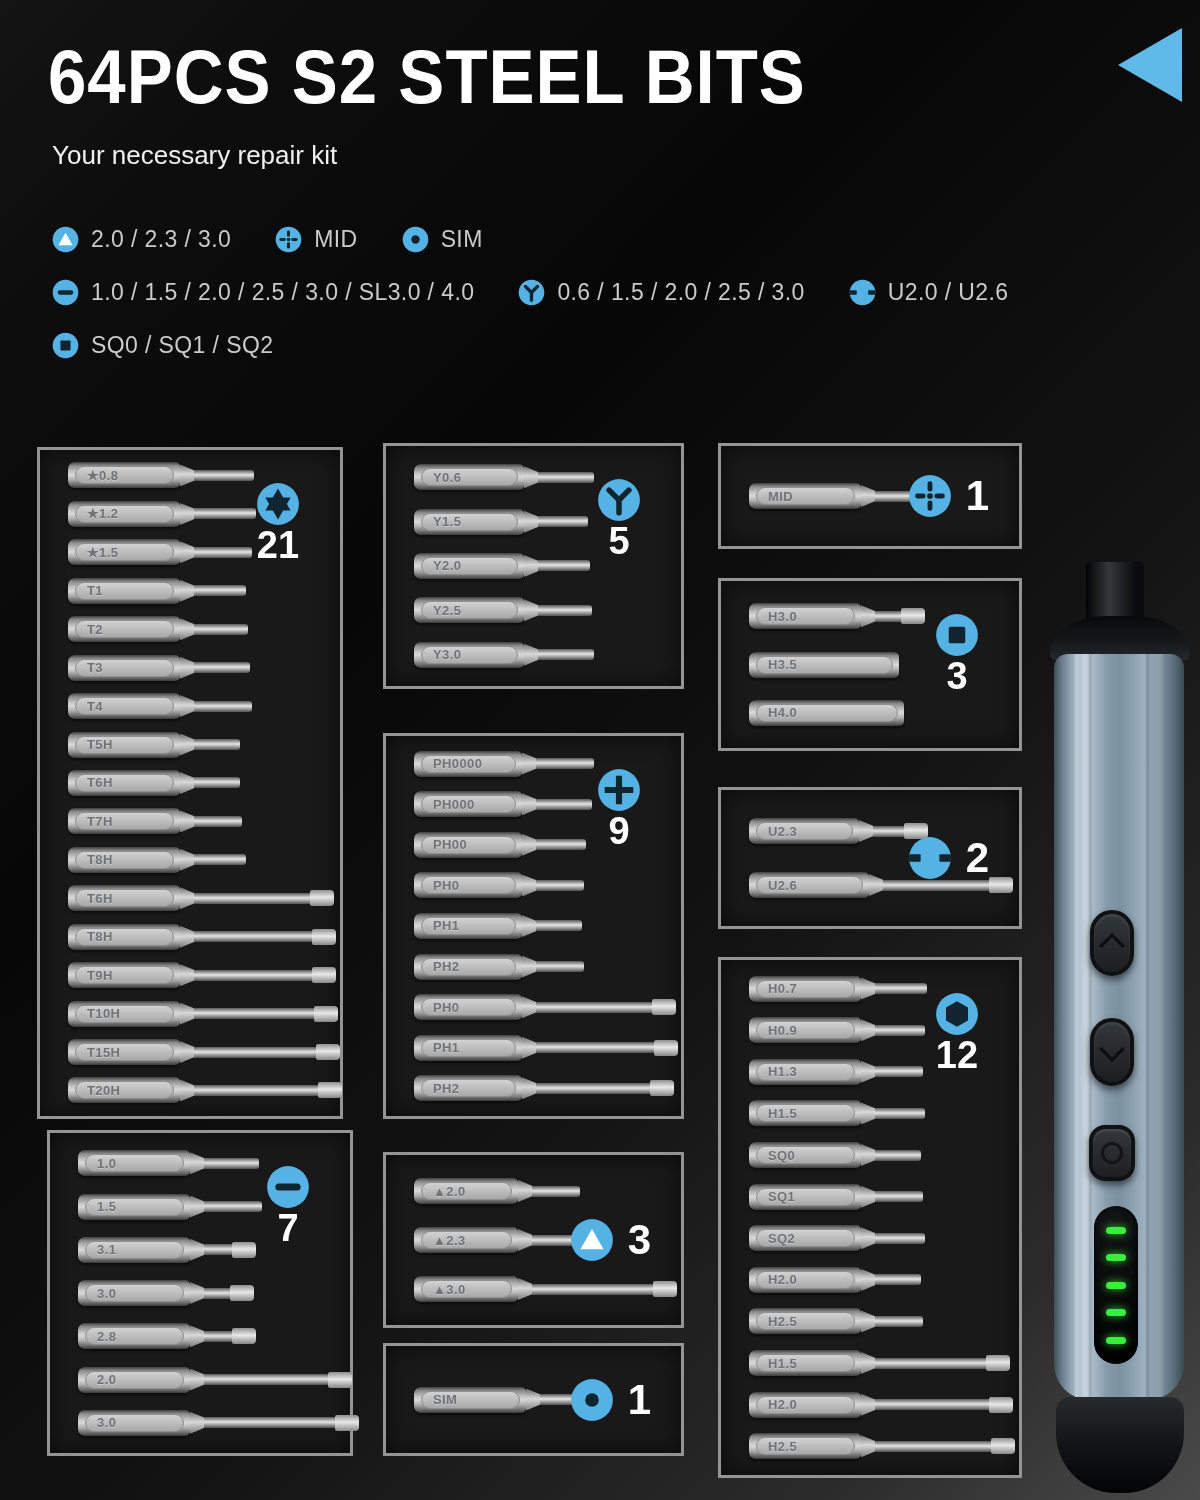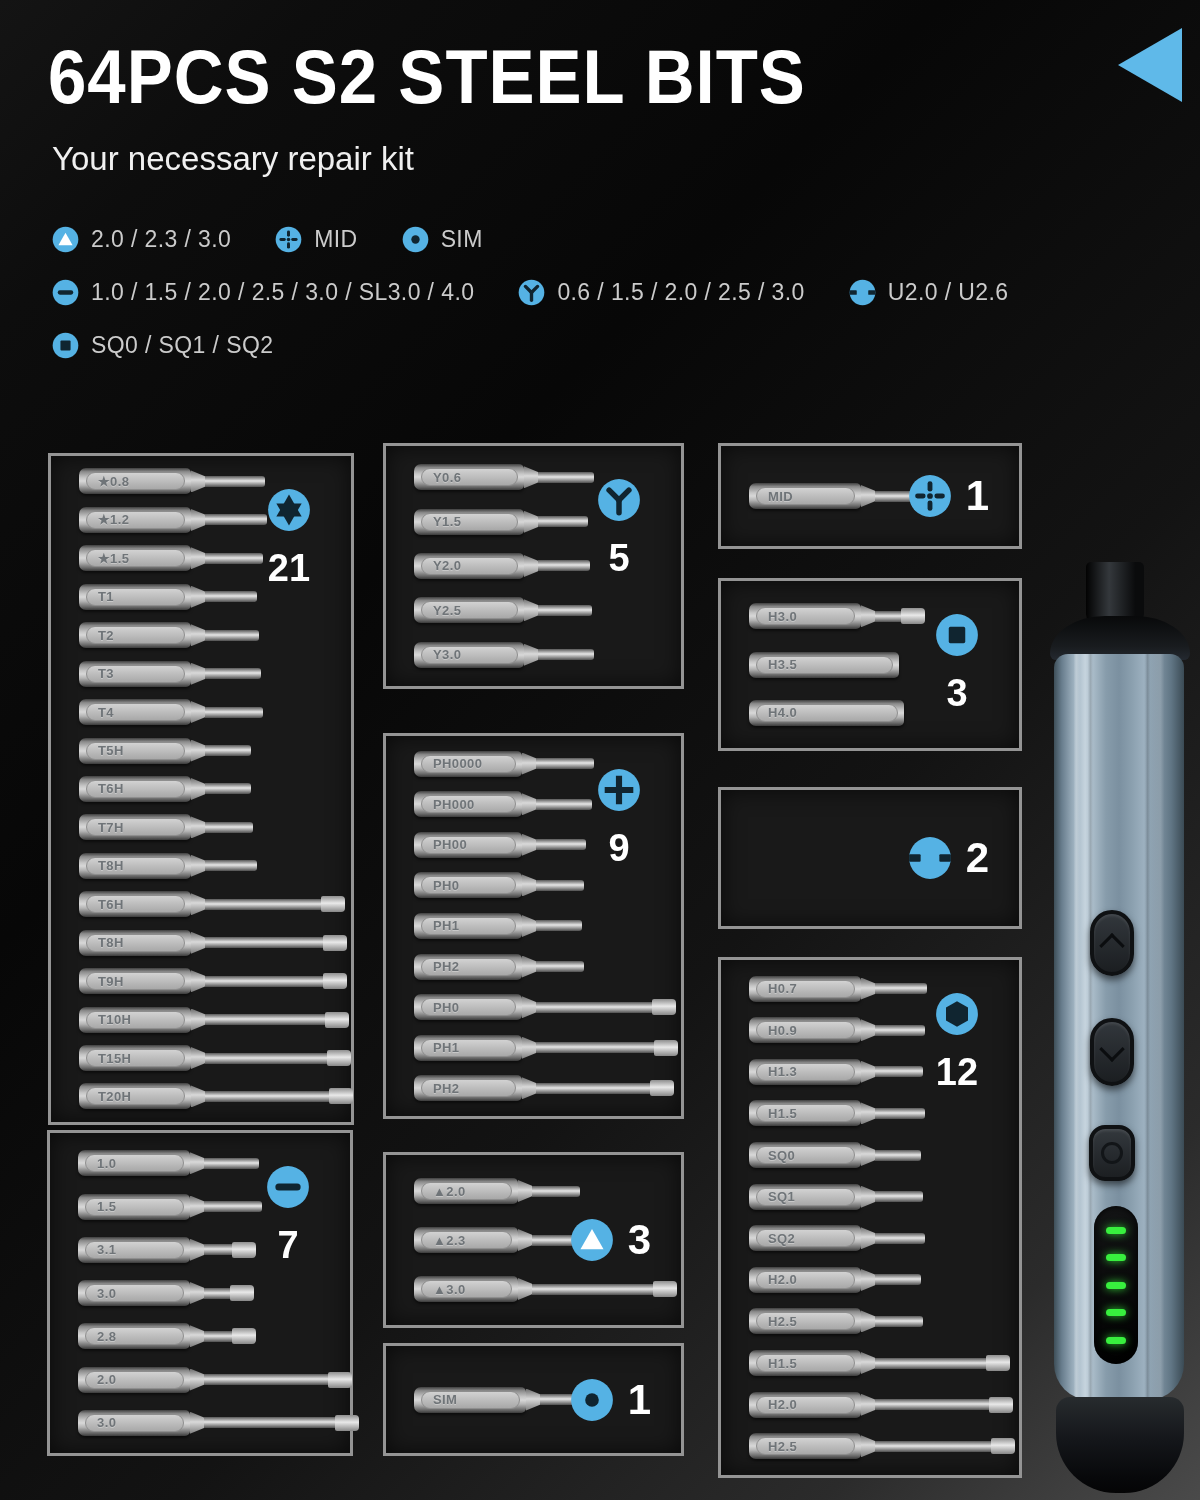--- a/index.html
+++ b/index.html
@@ -1,21 +1,21 @@
 <!DOCTYPE html>
 <html><head>
 <meta charset="utf-8">
 <style>
   html,body{margin:0;padding:0;background:#000;}
   .stage{position:relative;width:1200px;height:1500px;overflow:hidden;
     font-family:"Liberation Sans",sans-serif;
     background:linear-gradient(315deg,#4a4a4a 0%,#2b2b2b 14%,#131313 38%,#070707 65%,#0d0d0d 88%,#141414 100%);}
   .title{position:absolute;left:48px;top:34px;margin:0;color:#fff;font-size:69px;font-weight:900;
     letter-spacing:1px;transform:scaleY(1.1);transform-origin:left top;white-space:nowrap;}
-  .subtitle{position:absolute;left:52px;top:140px;color:#f0f0f0;font-size:33px;font-weight:400;text-align:center;}
+  .subtitle{position:absolute;left:52px;top:140px;color:#f0f0f0;font-size:26px;font-weight:400;text-align:center;}
   .corner-triangle{position:absolute;right:18px;top:28px;width:0;height:0;
     border-top:37px solid transparent;border-bottom:37px solid transparent;border-right:64px solid #5fb9e9;}
   .legend{position:absolute;left:52px;top:224px;display:flex;flex-direction:column;gap:22px;}
   .legend-row{display:flex;align-items:center;gap:44px;height:31px;}
   .legend-group{display:flex;align-items:center;gap:12px;}
   .legend-text{color:#cbcbcb;font-size:23px;letter-spacing:.4px;white-space:nowrap;}
   .panel{position:absolute;background:#191919;border:3px solid #949494;box-sizing:border-box;
     box-shadow:inset 0 0 22px rgba(0,0,0,.65);}
   .bits{position:absolute;left:28px;top:0;bottom:0;right:0;display:flex;flex-direction:column;
     justify-content:space-evenly;align-items:flex-start;}
@@ -29,21 +29,21 @@
   .bitlabel{color:#6f7478;font-size:13px;font-weight:bold;letter-spacing:.4px;
     text-shadow:0 1px 0 rgba(255,255,255,.3);white-space:nowrap;}
   .neck{flex:none;width:14px;height:22px;
     background:linear-gradient(180deg,#6e6e6e,#d9d9d9 45%,#7c7c7c);
     clip-path:polygon(0 0,100% 26%,100% 74%,0 100%);}
   .rod{position:relative;flex:none;height:11px;border-radius:0 3px 3px 0;
     background:linear-gradient(180deg,#585858,#e6e6e6 45%,#9c9c9c 72%,#4e4e4e);}
   .rodend{position:absolute;right:0;top:50%;transform:translateY(-50%);width:24px;height:16px;
     border-radius:2px 4px 4px 2px;background:linear-gradient(180deg,#8f8f8f,#e9e9e9 45%,#878787);}
   .badge{display:flex;align-items:center;}
-  .badge.stacked{position:absolute;right:40px;top:32px;flex-direction:column;gap:17px;}
+  .badge.stacked{position:absolute;right:40px;top:32px;flex-direction:column;gap:0;}
   .badge.inline{position:absolute;right:30px;top:50%;transform:translateY(-50%);gap:14px;}
   .count{color:#fff;font-weight:bold;font-size:38px;line-height:1;}
   .badge.inline .count{font-size:42px;}
   
   .driver{position:absolute;left:1048px;top:562px;width:150px;height:935px;}
   .drv-tip{position:absolute;left:38px;top:0;width:58px;height:62px;border-radius:5px 5px 10px 10px;
     background:linear-gradient(90deg,#020202,#34383c 40%,#0a0b0c 85%);}
   .drv-shoulder{position:absolute;left:2px;top:54px;width:140px;height:44px;
     border-radius:70px 70px 8px 8px / 48px 48px 8px 8px;
     background:linear-gradient(180deg,#08090a,#191c1f 70%,#242930);}
@@ -143,21 +143,21 @@
         <div class="legend-group">
           <svg width="27" height="27" viewBox="0 0 40 40">
             <circle cx="20" cy="20" r="19" fill="#55b2e4"></circle>
             <rect x="12.5" y="12.5" width="15" height="15" rx="1.5" fill="#102530"></rect>
           </svg>
           <span class="legend-text">SQ0 / SQ1 / SQ2</span>
         </div>
       </div>
     </div>
   <div id="panels">
-      <div class="panel" style="left: 48px; top: 447px; width: 306px; height: 672px; margin-top: 6px;">
+      <div class="panel" style="left: 37px; top: 447px; width: 306px; height: 672px;">
         <div class="bits">
           <div class="bit">
             <div class="shank" style="width:112px">
               <div class="face">
                 <span class="bitlabel">★0.8</span>
               </div>
             </div>
             <div class="neck"></div>
             <div class="rod" style="width:60px"></div>
           </div>
@@ -685,20 +685,44 @@
         </div>
         <div class="badge stacked">
           <svg width="44" height="44" viewBox="0 0 40 40">
             <circle cx="20" cy="20" r="19" fill="#55b2e4"></circle>
             <rect x="12.5" y="12.5" width="15" height="15" rx="1.5" fill="#102530"></rect>
           </svg>
           <div class="count">3</div>
         </div>
       </div>
       <div class="panel" style="left: 718px; top: 787px; width: 304px; height: 142px;">
+        <div class="bits">
+          <div class="bit">
+            <div class="shank" style="width:110px">
+              <div class="face">
+                <span class="bitlabel">U2.3</span>
+              </div>
+            </div>
+            <div class="neck"></div>
+            <div class="rod" style="width:55px">
+              <i class="rodend"></i>
+            </div>
+          </div>
+          <div class="bit">
+            <div class="shank" style="width:120px">
+              <div class="face">
+                <span class="bitlabel">U2.6</span>
+              </div>
+            </div>
+            <div class="neck"></div>
+            <div class="rod" style="width:130px">
+              <i class="rodend"></i>
+            </div>
+          </div>
+        </div>
         <div class="badge inline">
           <svg width="44" height="44" viewBox="0 0 40 40">
             <circle cx="20" cy="20" r="19" fill="#55b2e4"></circle>
             <rect x="1" y="16.5" width="10.5" height="7" rx="1" fill="#102530"></rect>
             <rect x="28.5" y="16.5" width="10.5" height="7" rx="1" fill="#102530"></rect>
           </svg>
           <div class="count">2</div>
         </div>
       </div>
       <div class="panel" style="left: 718px; top: 957px; width: 304px; height: 521px;">

